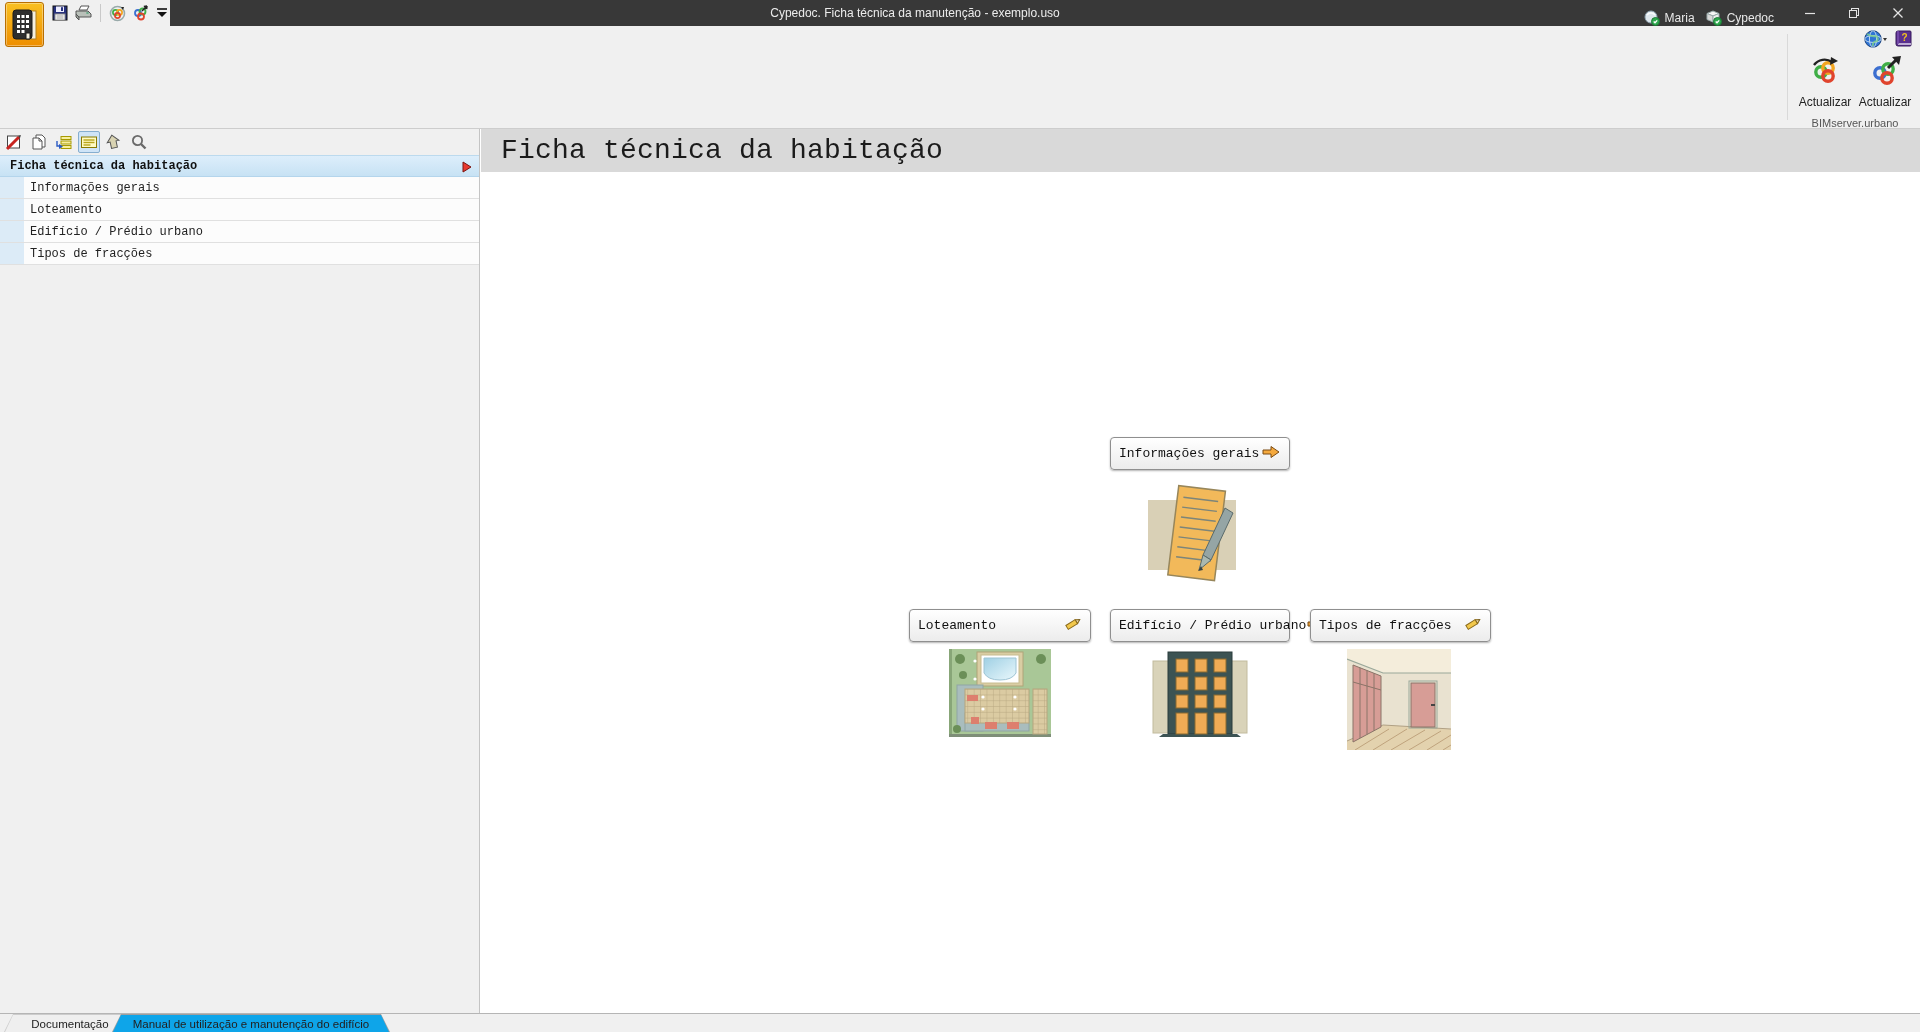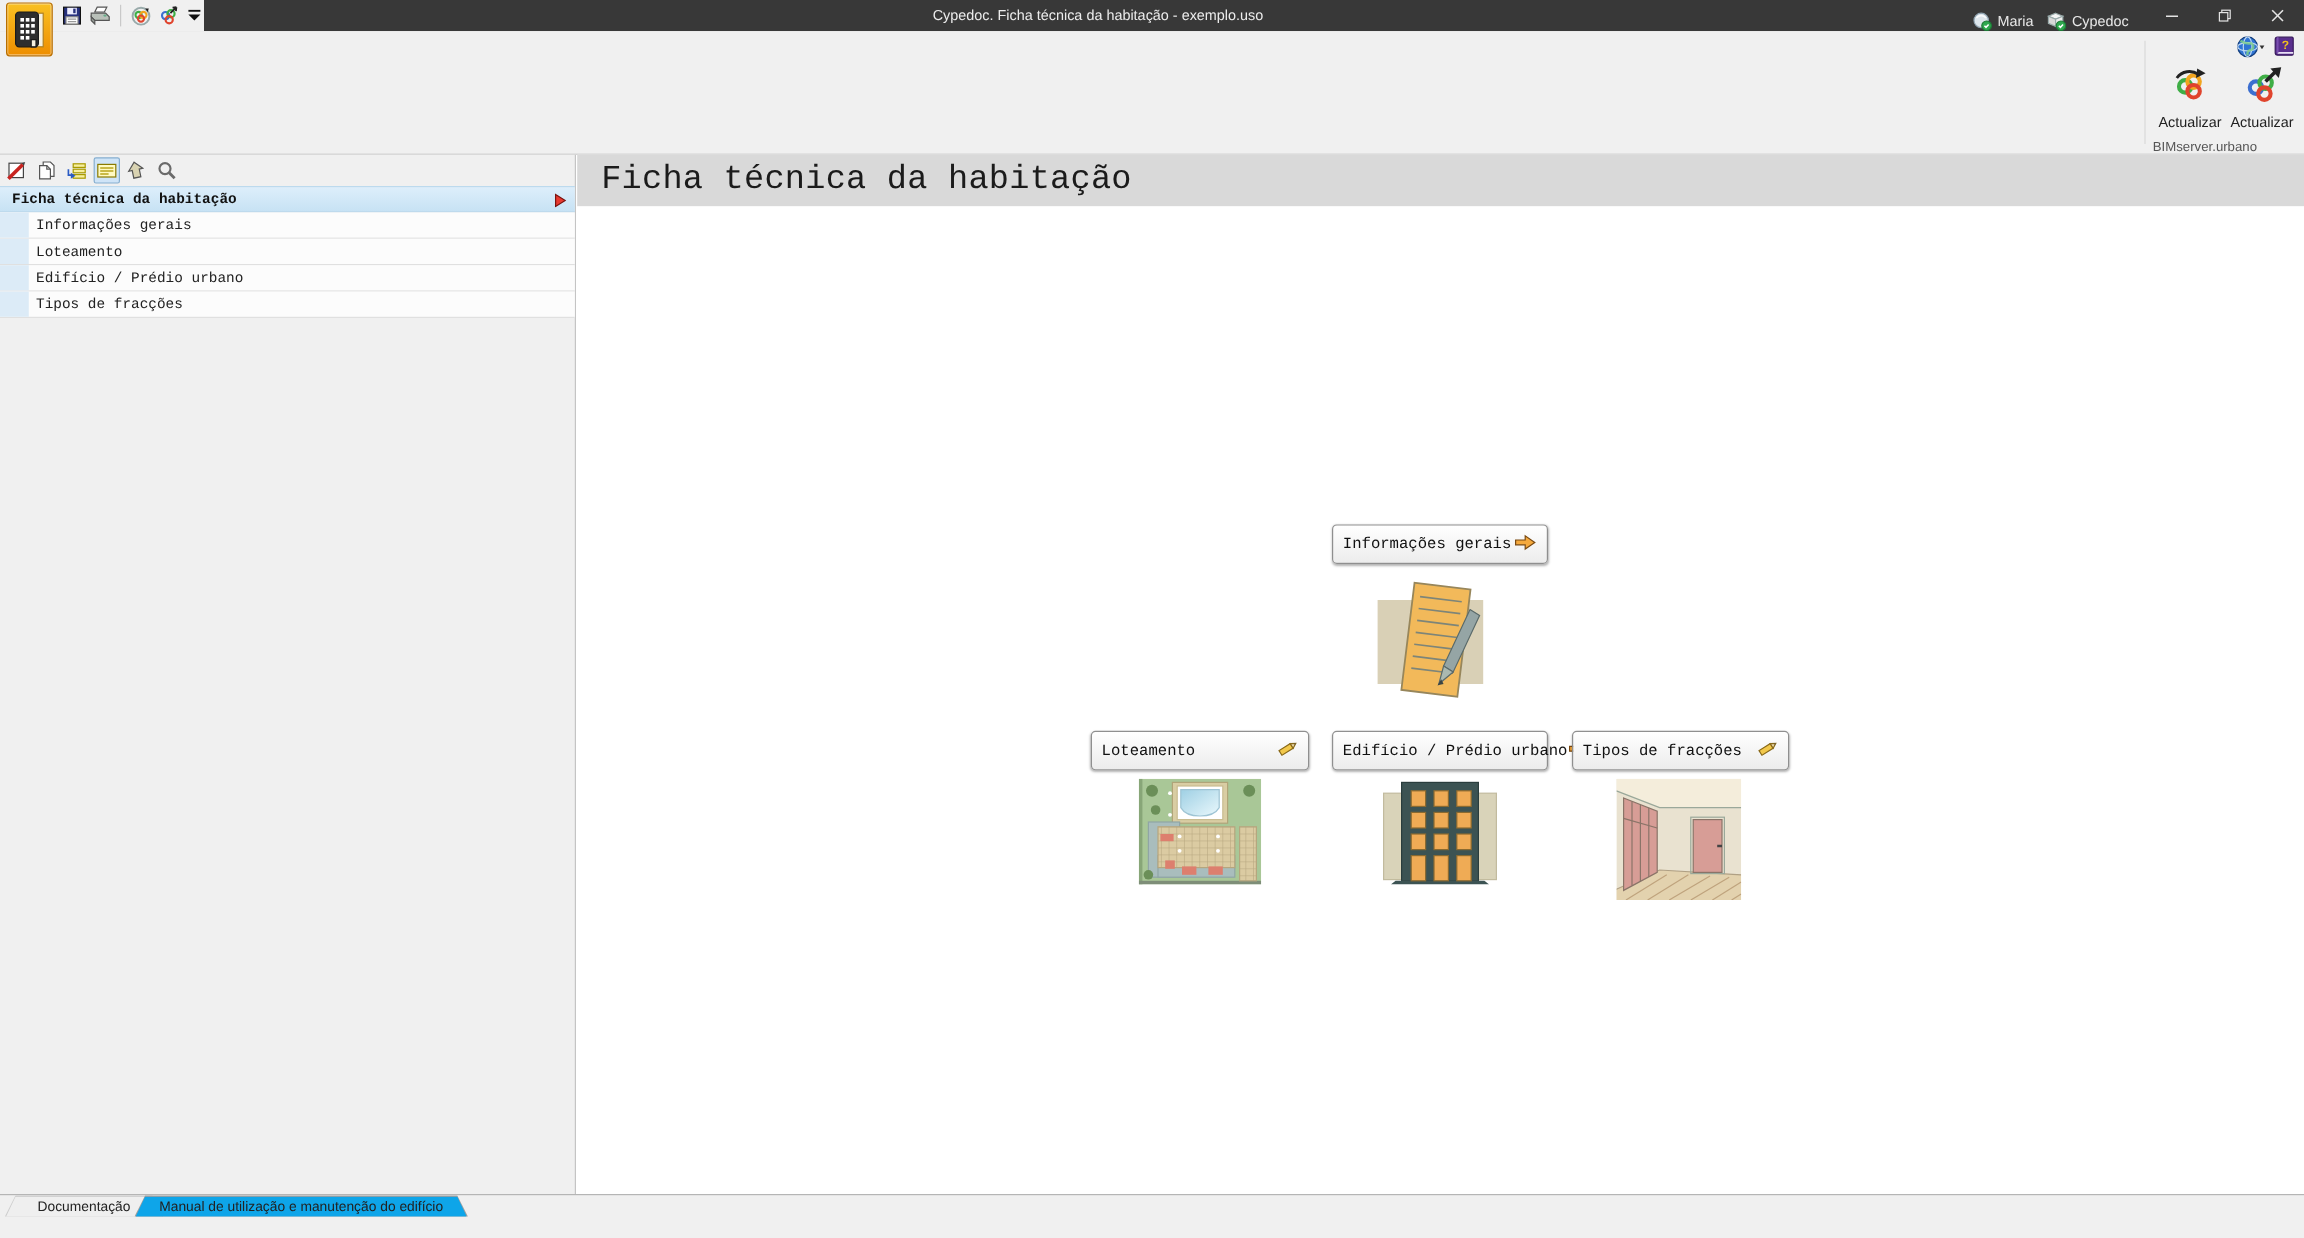--- a/index.html
+++ b/index.html
@@ -21,21 +21,21 @@
     text-align:center;color:#ececec;font-size:12px;white-space:nowrap;overflow:hidden;}
   .tb-right{position:absolute;right:0;top:0;height:26px;display:flex;align-items:flex-end;}
   .account{display:flex;align-items:center;gap:5px;color:#e8e8e8;font-size:12px;margin-right:14px;}
   .badge-wrap{position:relative;width:16px;height:16px;}
   .win-btn{width:44px;height:26px;display:flex;align-items:center;justify-content:center;}
   
   .ribbon{position:absolute;top:26px;left:0;right:0;height:103px;background:#f0f0f0;
     border-bottom:1px solid #cdcdcd;box-sizing:border-box;}
   .ribbon-sep{position:absolute;right:132px;top:8px;bottom:8px;width:1px;background:#d9d9d9;}
   .mini-icons{position:absolute;right:6px;top:3px;display:flex;align-items:center;gap:6px;}
-  .bim-group{position:absolute;right:4px;top:26px;width:122px;text-align:left;}
+  .bim-group{position:absolute;right:4px;top:26px;width:122px;text-align:center;}
   .bim-buttons{display:flex;justify-content:center;gap:4px;}
   .bim-btn{width:56px;display:flex;flex-direction:column;align-items:center;gap:3px;
     font-size:12px;color:#222;padding:3px 0;}
   .group-label{font-size:11px;color:#555;margin-top:5px;}
   
   .layout{position:absolute;top:129px;left:0;right:0;bottom:19px;font-family:Liberation Mono, monospace;}
   .sidebar{position:absolute;left:0;top:0;bottom:0;width:480px;background:#f0f0f0;
     border-right:1px solid #c4c4c4;box-sizing:border-box;}
   .side-toolbar{height:26px;display:flex;align-items:center;gap:3px;padding-left:3px;}
   .tool-btn{width:22px;height:22px;display:flex;align-items:center;justify-content:center;
@@ -55,37 +55,37 @@
   .content-header{height:43px;background:#d9d9d9;display:flex;align-items:center;
     padding-left:20px;font-size:28px;color:#1b1b1b;letter-spacing:.2px;}
   .canvas{position:absolute;left:0;right:0;top:43px;bottom:0;background:#fff;}
   .card-btn{position:absolute;height:33px;background:linear-gradient(#ffffff,#ececec);
     border:1px solid #8f8f8f;border-radius:4px;box-shadow:0 1px 2px rgba(0,0,0,.3);
     display:flex;align-items:center;padding:0 8px;font-size:13px;color:#111;
     box-sizing:border-box;cursor:default;}
   .card-btn .lbl{flex:1;text-align:left;white-space:nowrap;}
   .illus{position:absolute;}
   
-  .footer{position:absolute;bottom:0;left:0;right:0;height:37px;background:#f0f0f0;
+  .footer{position:absolute;bottom:0;left:0;right:0;height:19px;background:#f0f0f0;
     border-top:1px solid #b5b5b5;box-sizing:border-box;}
   .tab{position:absolute;top:0;height:18px;}
   .tab .t-outer{position:absolute;inset:0;clip-path:polygon(9px 0,calc(100% - 9px) 0,100% 100%,0 100%);}
   .tab .t-inner{position:absolute;left:1px;right:1px;top:1px;bottom:0;
     clip-path:polygon(8px 0,calc(100% - 8px) 0,100% 100%,0 100%);
     display:flex;align-items:center;justify-content:center;font-size:11.5px;color:#222;white-space:nowrap;}
   .tab.active .t-outer{background:#9f9f9f;}
   .tab.active .t-inner{background:#0ea5e9;}
   .tab.inactive .t-outer{background:#cccccc;}
   .tab.inactive .t-inner{background:#efefef;}
 </style>
 </head>
 <body>
 
 <div class="titlebar">
-  <div class="tb-title">Cypedoc. Ficha técnica da habitação - exemplo.uso</div>
+  <div class="tb-title">Cypedoc. Ficha técnica da manutenção - exemplo.uso</div>
   <div class="tb-right">
     <div class="account">
       <span class="badge-wrap">
         <svg width="16" height="16" viewBox="0 0 16 16">
           <circle cx="7" cy="7" r="6" fill="#dde6ec" stroke="#8fa3b0"></circle>
           <path d="M3 5 a5 5 0 0 1 8 0" fill="none" stroke="#ffffff" stroke-width="1.5" opacity=".8"></path>
           <circle cx="11.5" cy="11.5" r="4" fill="#2ea84e" stroke="#1d7a36"></circle>
           <path d="M9.7 11.5 l1.3 1.3 l2.2 -2.4" fill="none" stroke="#fff" stroke-width="1.3"></path>
         </svg>
       </span>

